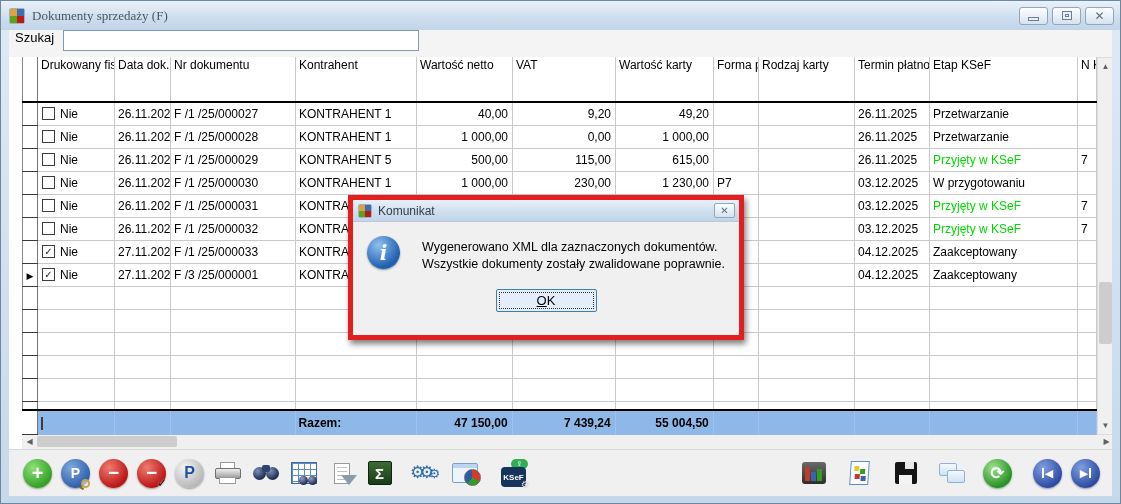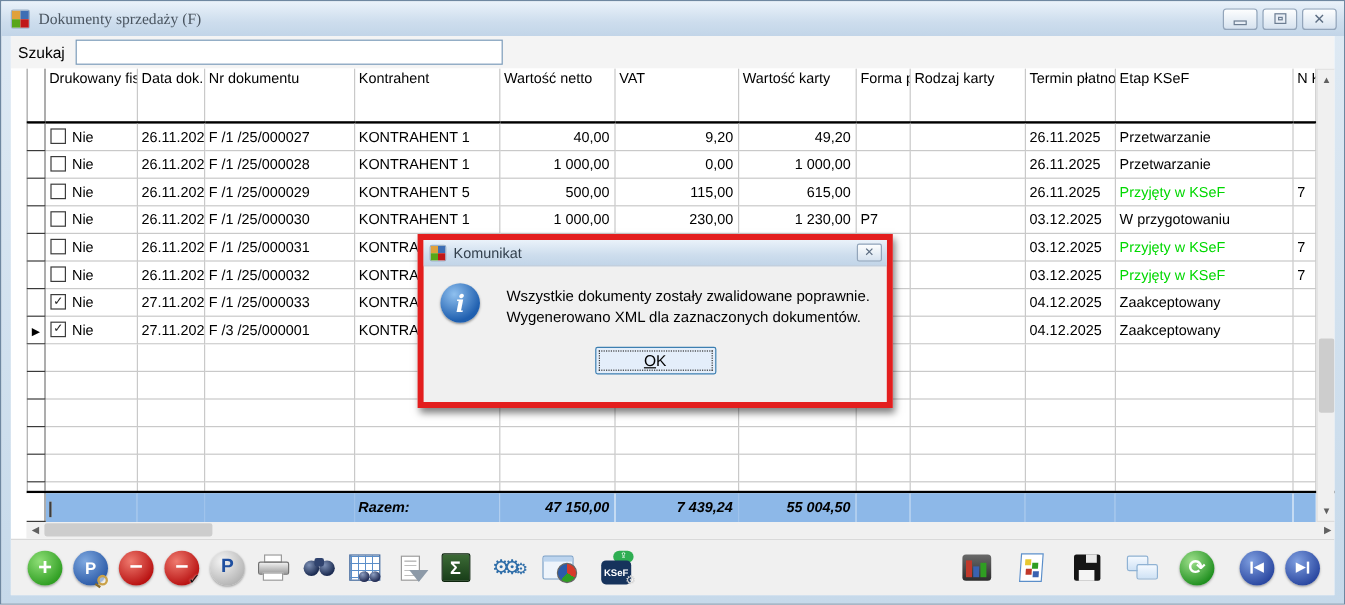--- a/index.html
+++ b/index.html
@@ -23,21 +23,21 @@
   .winbtn{ width:29px; height:18px; border:1px solid #93a5ba; border-radius:3px;
     background:linear-gradient(#fdfefe,#d6e2ef); display:flex; align-items:center; justify-content:center; cursor:pointer; }
   .glyph-min{ width:11px; height:4px; border:1px solid #6c7d92; background:#e8eef6; margin-top:6px;}
   .glyph-res{ width:10px; height:9px; border:1px solid #6c7d92; background:#e8eef6; position:relative;}
   .glyph-res::after{content:""; position:absolute; left:2px; top:2px; right:2px; bottom:2px; border:1px solid #6c7d92;}
   .glyph-x{ color:#5c6d82; font-weight:bold; font-size:12px; line-height:12px;}
 
   
   .inner{ margin:0 8px 4px 8px; background:#fff; height:466px; overflow:hidden; }
 
-  .searchbar{ height:27px; background:#f4f4f4; display:flex; align-items:center; padding-left:6px; }
+  .searchbar{ height:27px; background:#f4f4f4; display:flex; padding-left:6px; }
   .search-label{ font-size:13px; margin-right:9px; }
   .search-input{ width:356px; height:21px; border:1px solid #7a9ab8; background:#fff; font:13px "Liberation Sans",sans-serif; padding:0 3px; outline:none;}
 
   .table-area{ position:relative; height:378px; display:flex; flex-direction:column; overflow:hidden;
     margin-left:13px; width:1092px; }
   table.grid{ table-layout:fixed; border-collapse:collapse; width:1075px; }
   table.grid td, table.grid th{ overflow:hidden; white-space:nowrap; font-size:12px; font-weight:normal; }
   th.hcell{ text-align:left; vertical-align:top; padding:1px 3px 0 3px; font-size:13px;
     border-right:1px solid #c9c9c9; border-bottom:2px solid #000; background:#fff; white-space:normal; line-height:15px; height:45px;}
   th.hcell.sel{ border-right:1px solid #777; border-bottom:2px solid #000;}
@@ -47,21 +47,21 @@
   td.num{ text-align:right; padding-right:4px; }
   td.pre{ white-space:pre; }
   .green{ color:#00d800; }
   .marker{ font-size:9px; color:#000; line-height:9px; }
   .cbwrap{ display:flex; align-items:center; gap:5px; padding-left:1px;}
   .cb{ width:13px; height:13px; border:1px solid #3c3c3c; background:#fff; font-size:10px; line-height:11px; text-align:center; color:#222; flex:0 0 auto;}
   .filler{ flex:1 1 auto; overflow:hidden; border-left:1px solid #888; margin-left:-1px;}
   .grid{ border-left:1px solid #888; }
 
   .sumline{ border-top:2px solid #000; }
-  table.sumgrid{ table-layout:fixed; border-collapse:collapse; width:1075px;font-style:italic; }
+  table.sumgrid{ table-layout:fixed; border-collapse:collapse; width:1075px; }
   table.sumgrid td{ height:24px; background:#8db8e8; border-right:1px solid #9fc3ec; padding:0 3px; overflow:hidden; white-space:nowrap;}
   table.sumgrid td.sel{ background:#fff; border-right:1px solid #777; }
   table.sumgrid td.bold{ font-weight:bold; }
   table.sumgrid td.num{ text-align:right; padding-right:4px;}
 
   
   .vscroll{ position:absolute; right:0; top:0; width:17px; height:378px; background:#f0f0f0; border:1px solid #dcdcdc;}
   .varrow{ position:absolute; left:1px; width:13px; height:15px; color:#606060; font-size:8px; text-align:center; line-height:15px; cursor:pointer;}
   .vthumb{ position:absolute; left:1px; width:13px; top:224px; height:62px; background:#cdcdcd; border-radius:2px; cursor:pointer;}
 
@@ -650,22 +650,22 @@
           <i class="q2"></i>
           <i class="q3"></i>
           <i class="q4"></i>
         </div>
       <span class="dlg-title-text">Komunikat</span>
       <div class="dlg-close">✕</div>
     </div>
     <div class="dlg-body">
       <div class="info-ic">i</div>
       <div class="dlg-msg">
+        <div>Wygenerowano XML dla zaznaczonych dokumentów.</div>
         <div>Wszystkie dokumenty zostały zwalidowane poprawnie.</div>
-        <div>Wygenerowano XML dla zaznaczonych dokumentów.</div>
       </div>
     </div>
     <div class="dlg-btnrow">
       <div class="okbtn"><u>O</u>K</div>
     </div>
   </div>
 
 </div>
 
 </body></html>

